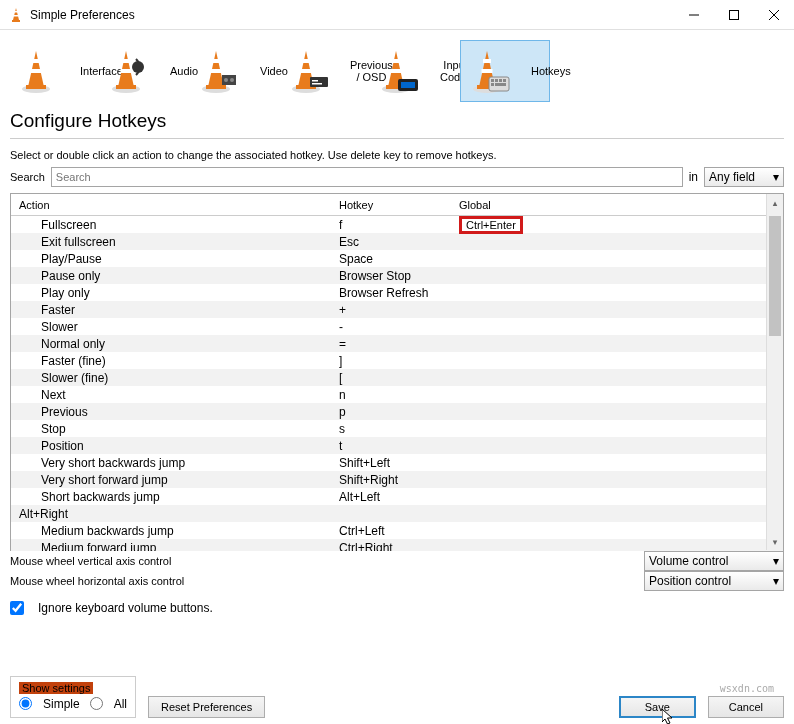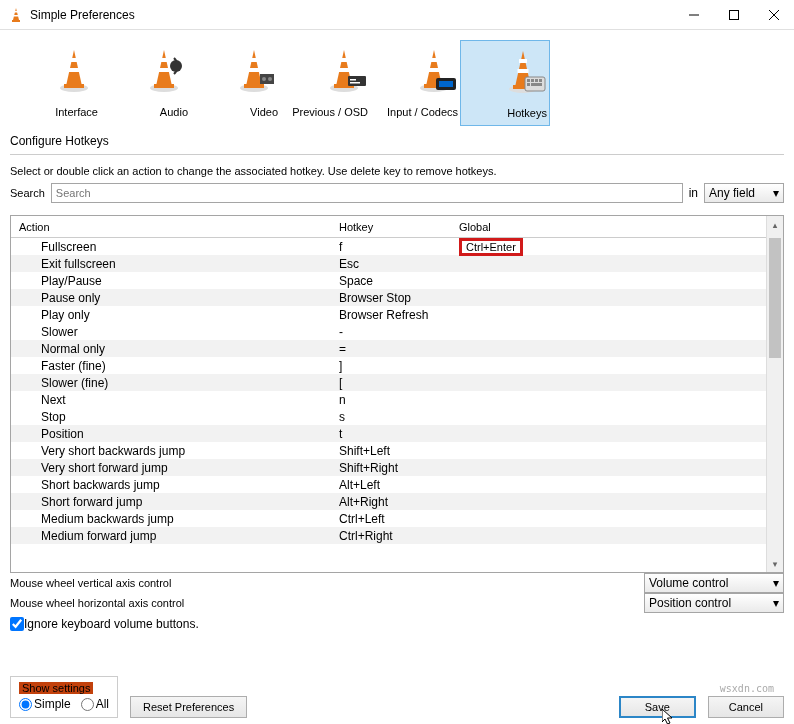--- a/index.html
+++ b/index.html
@@ -3,28 +3,28 @@
 <meta charset="utf-8">
 <style>
 *{box-sizing:border-box;margin:0;padding:0;font-family:"Segoe UI",Tahoma,sans-serif;font-size:12px;color:#000}
 body{background:#fff;width:794px;height:724px;position:relative;overflow:hidden}
 .titlebar{height:30px;display:flex;align-items:center;padding:0 0 0 8px;border-bottom:1px solid #e0e0e0}
 .titlebar .icon{width:16px;height:16px;margin-right:6px}
 .titlebar .title{flex:1;font-size:12px}
 .winbtn{width:40px;height:30px;display:flex;align-items:center;justify-content:center;background:transparent}
 .content{padding:0 10px}
 .categories{display:flex;gap:0;padding:10px 0 0 0}
-.cat{width:90px;display:flex;flex-direction:column;align-items:flex-end;gap:12px;padding:6px 2px;cursor:pointer}
+.cat{width:90px;display:flex;flex-direction:row;align-items:center;gap:20px;padding:6px 2px;cursor:pointer}
 .cat.selected{background:#cde6f7;border:1px solid #6fb7e9}
 .cat span{font-size:11px;text-align:center}
 .caticon{width:48px;height:48px;display:flex;align-items:center;justify-content:center}
-h1{font-size:12px;font-weight:400;margin:8px 0 6px 0}
+h1{font-size:19px;font-weight:400;margin:8px 0 6px 0}
 .hr{border-top:1px solid #ccc;margin-bottom:10px}
 .hint{font-size:11px;margin-bottom:6px}
-.searchrow{display:flex;align-items:center;gap:6px;margin-bottom:12px}
+.searchrow{display:flex;align-items:center;gap:6px;margin-bottom:6px}
 .searchrow label{font-size:11px}
 .searchrow input{flex:1;height:20px;border:1px solid #a5a5a5;padding:0 4px;font-size:11px}
 .select{height:20px;min-width:80px;border:1px solid #a5a5a5;background:linear-gradient(#fff,#eaeaea);display:flex;align-items:center;justify-content:space-between;padding:0 4px;font-size:11px;cursor:pointer}
 .select .val{flex:1}
 .tablewrap{border:1px solid #a5a5a5;position:relative;height:358px}
 .tablehead{display:flex;background:#fff;border-bottom:1px solid #ccc;height:22px;align-items:center}
 .tablehead div{font-size:11px;padding:0 8px}
 .c1{width:320px}
 .c2{width:120px}
 .c3{width:120px}
@@ -35,27 +35,27 @@
 .row .c1{padding-left:30px}
 .scrollbar{position:absolute;right:0;top:0;bottom:0;width:17px;background:#f0f0f0;border-left:1px solid #ddd}
 .scrollthumb{position:absolute;left:2px;right:2px;top:22px;height:120px;background:#c2c2c2}
 .scrollarrow{position:absolute;left:0;right:0;height:17px;display:flex;align-items:center;justify-content:center;font-size:9px;color:#666}
 .scrollarrow.top{top:0}
 .scrollarrow.bot{bottom:0}
 .hlbox{border:3px solid #d11a1a;padding:0 4px;display:inline-block;font-size:11px}
 .setting{display:flex;align-items:center;}
 .setting .lbl{flex:1;font-size:11px}
 .setting .select{width:140px}
-.check{display:flex;align-items:center;gap:0;margin-top:4px;font-size:11px}
+.check{display:flex;align-items:center;gap:14px;margin-top:10px;font-size:11px}
 .check input{width:14px;height:14px}
 .footer{position:absolute;left:10px;right:10px;bottom:6px;display:flex;align-items:flex-end;gap:12px}
 .fieldset{border:1px solid #ccc;padding:4px 8px 6px 8px}
 .fieldset .legend{font-size:11px;margin-top:-12px;background:#c2410c;display:inline;padding:0 3px}
 .radios{display:flex;gap:10px;margin-top:2px}
-.radios label{display:flex;align-items:flex-end;gap:2px;font-size:11px}
+.radios label{display:flex;align-items:flex-start;gap:11px;font-size:11px}
 .btn{height:22px;padding:0 12px;border:1px solid #adadad;background:linear-gradient(#f5f5f5,#e6e6e6);font-size:11px;display:flex;align-items:center;cursor:pointer}
 .btn.def{border:2px solid #2c86c7}
 .spacer{flex:1}
 svg{display:block}
 .watermark{position:absolute;right:20px;bottom:30px;font-size:10px;color:#aaa;font-family:monospace}
 .cursor{position:absolute;left:662px;top:709px;z-index:10}
 </style>
 </head>
 <body>
 
@@ -222,20 +222,25 @@
         <div class="row alt">
           <div class="c1">Pause only</div>
           <div class="c2">Browser Stop</div>
           <div class="c3"></div>
         </div>
         <div class="row">
           <div class="c1">Play only</div>
           <div class="c2">Browser Refresh</div>
           <div class="c3"></div>
         </div>
+        <div class="row alt">
+          <div class="c1">Faster</div>
+          <div class="c2">+</div>
+          <div class="c3"></div>
+        </div>
         <div class="row">
           <div class="c1">Slower</div>
           <div class="c2">-</div>
           <div class="c3"></div>
         </div>
         <div class="row alt">
           <div class="c1">Normal only</div>
           <div class="c2">=</div>
           <div class="c3"></div>
         </div>
@@ -247,20 +252,25 @@
         <div class="row alt">
           <div class="c1">Slower (fine)</div>
           <div class="c2">[</div>
           <div class="c3"></div>
         </div>
         <div class="row">
           <div class="c1">Next</div>
           <div class="c2">n</div>
           <div class="c3"></div>
         </div>
+        <div class="row alt">
+          <div class="c1">Previous</div>
+          <div class="c2">p</div>
+          <div class="c3"></div>
+        </div>
         <div class="row">
           <div class="c1">Stop</div>
           <div class="c2">s</div>
           <div class="c3"></div>
         </div>
         <div class="row alt">
           <div class="c1">Position</div>
           <div class="c2">t</div>
           <div class="c3"></div>
         </div>
@@ -273,21 +283,20 @@
           <div class="c1">Very short forward jump</div>
           <div class="c2">Shift+Right</div>
           <div class="c3"></div>
         </div>
         <div class="row">
           <div class="c1">Short backwards jump</div>
           <div class="c2">Alt+Left</div>
           <div class="c3"></div>
         </div>
         <div class="row alt">
-          <div class="c1">Short forward jump</div>
           <div class="c2">Alt+Right</div>
           <div class="c3"></div>
         </div>
         <div class="row">
           <div class="c1">Medium backwards jump</div>
           <div class="c2">Ctrl+Left</div>
           <div class="c3"></div>
         </div>
         <div class="row alt">
           <div class="c1">Medium forward jump</div>

